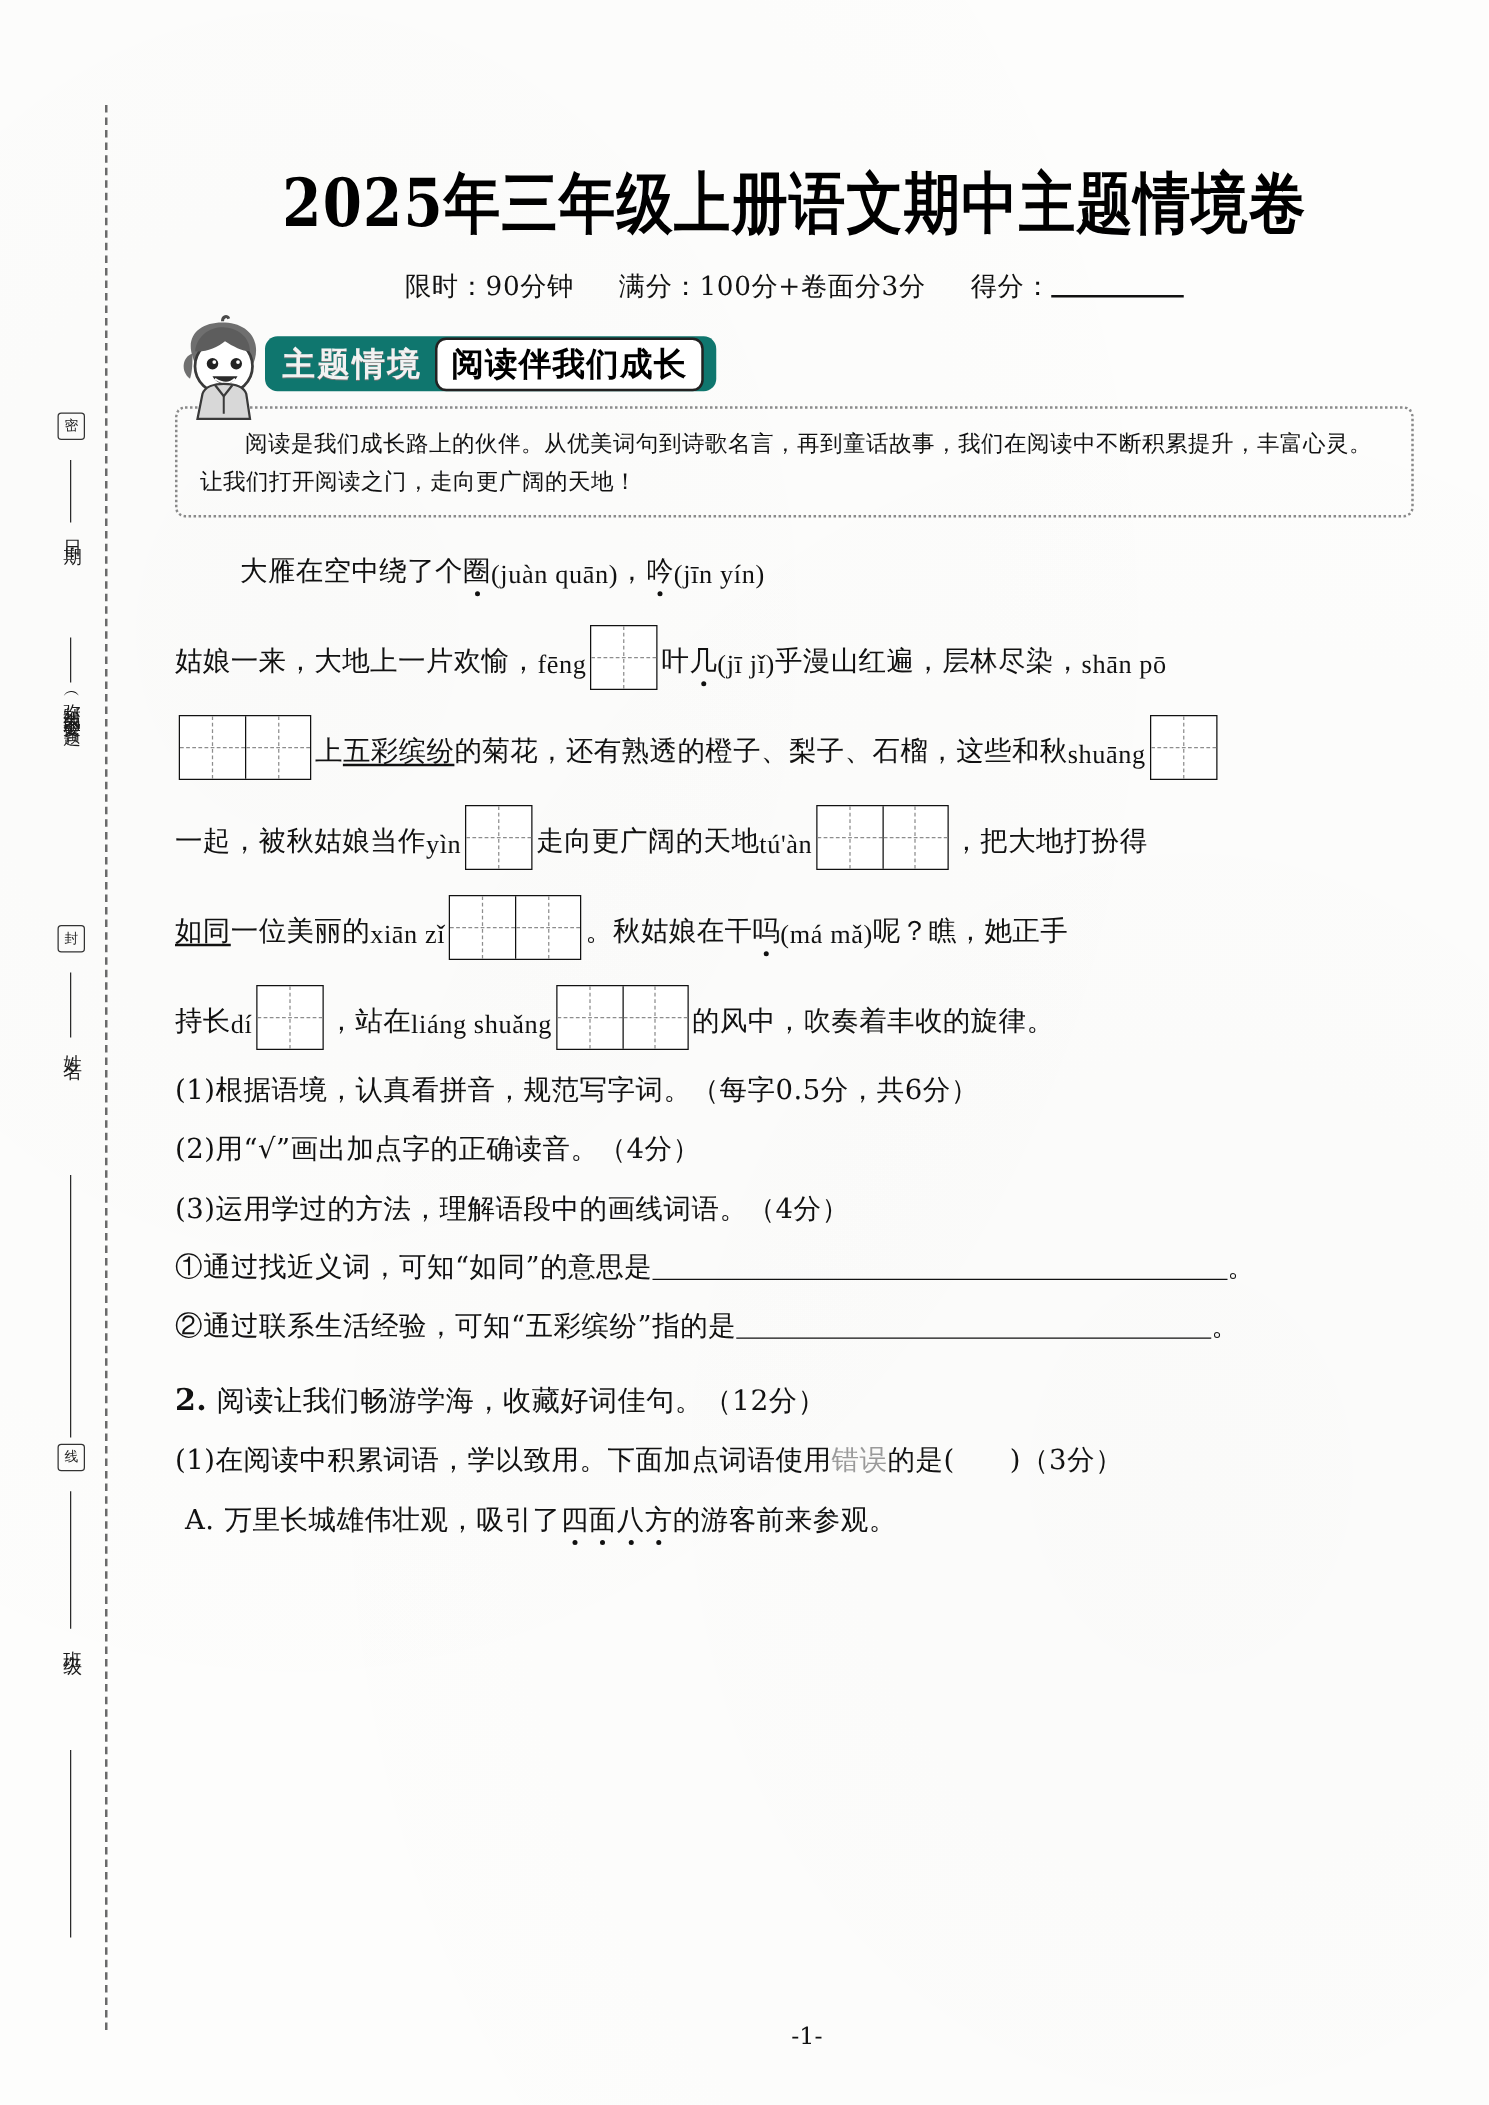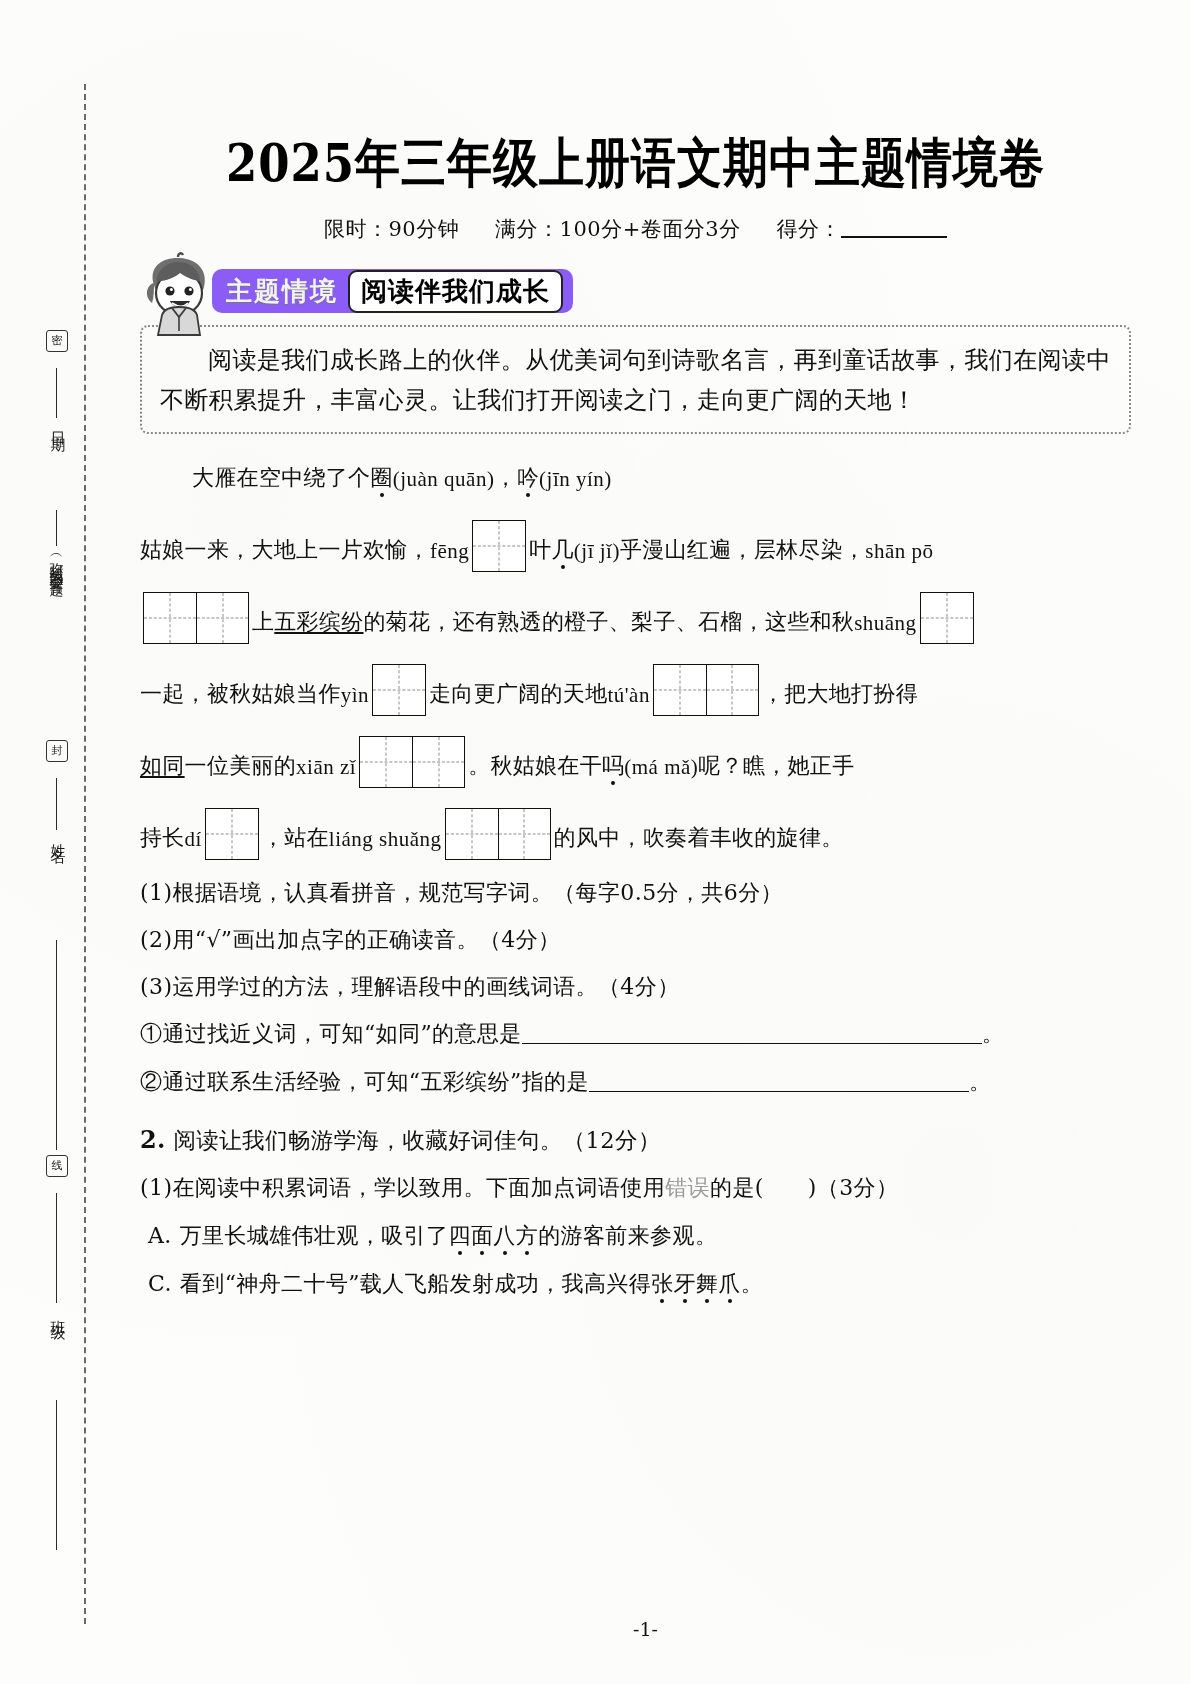--- a/index.html
+++ b/index.html
@@ -93,21 +93,21 @@
     height:60px;
   }
   .kid {
     position:absolute; left:-6px; top:-12px; width:92px; height:86px;
   }
   .banner-pill {
     position:absolute;
     left:72px; top:6px;
     height:44px;
     display:flex; align-items:center;
-    background:#8b5cf6;
+    background:#0f766e;
     border-radius:10px;
     padding:0 10px 0 14px;
   }
   .banner-pill .b1 {
     color:#f2f2f2;
     font-size:26px;
     font-weight:bold;
     letter-spacing:2px;
     font-family:"DejaVu Sans",sans-serif;
     text-shadow:0 1px 0 #777;
@@ -125,21 +125,21 @@
     font-family:Liberation Serif, serif;
   }
 
   
   .intro-box {
     margin-top:2px;
     border:2px dotted #8a8a8a;
     border-radius:8px;
     padding:14px 18px 12px 18px;
     font-family:"DejaVu Serif","Liberation Serif",serif;
-    font-size:24px;
+    font-size:18px;
     line-height:1.65;
     letter-spacing:0.4px;
   }
   .intro-box p { margin:0; text-indent:2em; }
 
   
   .q {
     font-family:"DejaVu Serif","Liberation Serif",serif;
     font-size:22px;
     line-height:1.55;
@@ -380,18 +380,17 @@
   <div class="q">
     <div class="q-head">
       <span class="q-num">2.</span>
       <span>阅读让我们畅游学海，收藏好词佳句。（12分）</span>
     </div>
     <div class="sub">
       <span>(1)</span><span>在阅读中积累词语，学以致用。下面加点词语使用</span><span class="gray">错误</span><span>的是(</span><span class="paren-blank"></span><span>)（3分）</span>
     </div>
     <div id="q2-options">
         <div class="opt"><span class="opt-label">A.</span><span>万里长城雄伟壮观，吸引了</span><span class="dots seg"><span>四</span><span>面</span><span>八</span><span>方</span></span><span>的游客前来参观。</span></div>
-        <div class="opt"><span class="opt-label">C.</span><span>看到“神舟二十号”载人飞船发射成功，我高兴得</span><span class="dots seg"><span>张</span><span>牙</span><span>舞</span><span>爪</span></span><span>。</span></div>
       </div>
   </div>
 
   <div class="footer">-1-</div>
 </div>
 
 </body></html>

